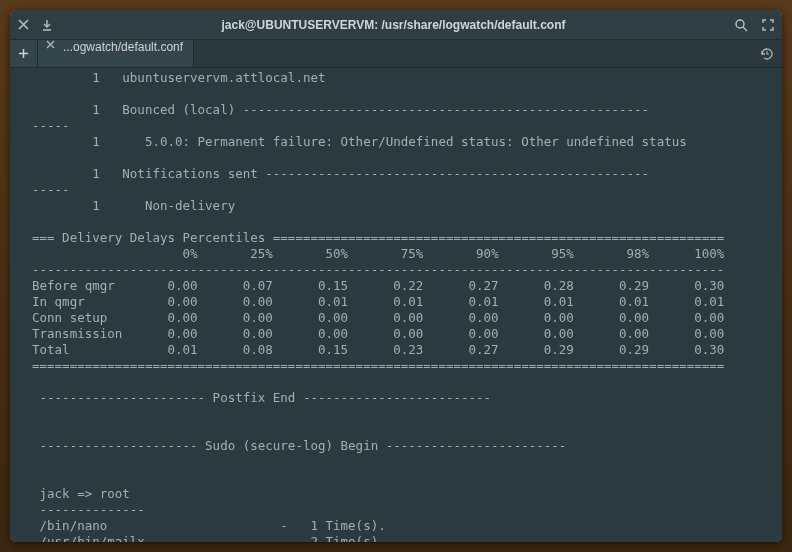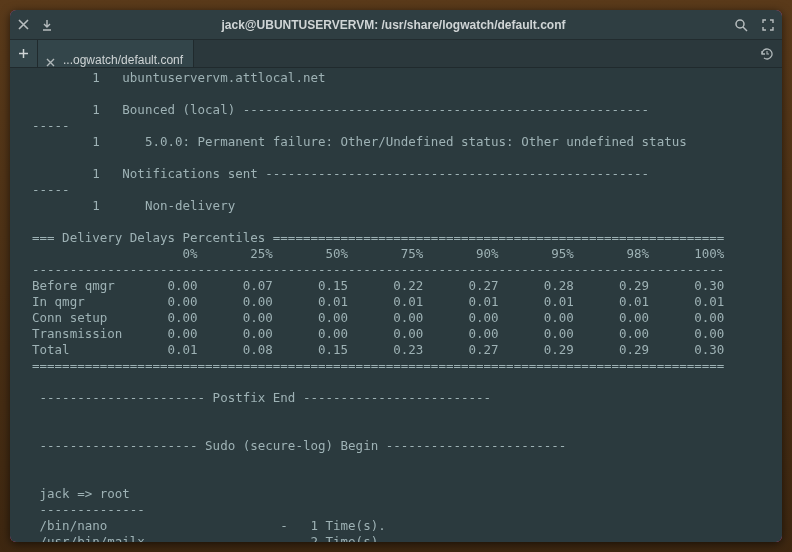--- a/index.html
+++ b/index.html
@@ -45,21 +45,21 @@
   }
   .newtab {
     width: 28px;
     display: flex; align-items: center; justify-content: center;
     background: #33454a;
     border-right: 1px solid #202a2d;
     color: #cfd4d5;
     cursor: pointer;
   }
   .tab {
-    display: flex; align-items: flex-end;
+    display: flex; align-items: flex-start;
     background: #33454a;
     border-right: 1px solid #202a2d;
     padding: 0 10px 0 8px;
     color: #cfd4d5;
     font-size: 12px;
     gap: 8px;
   }
   .tab .close { font-size: 13px; cursor: pointer; opacity: 0.8;}
   .tabbar .spacer { flex: 1; }
   .tabbar .history {

